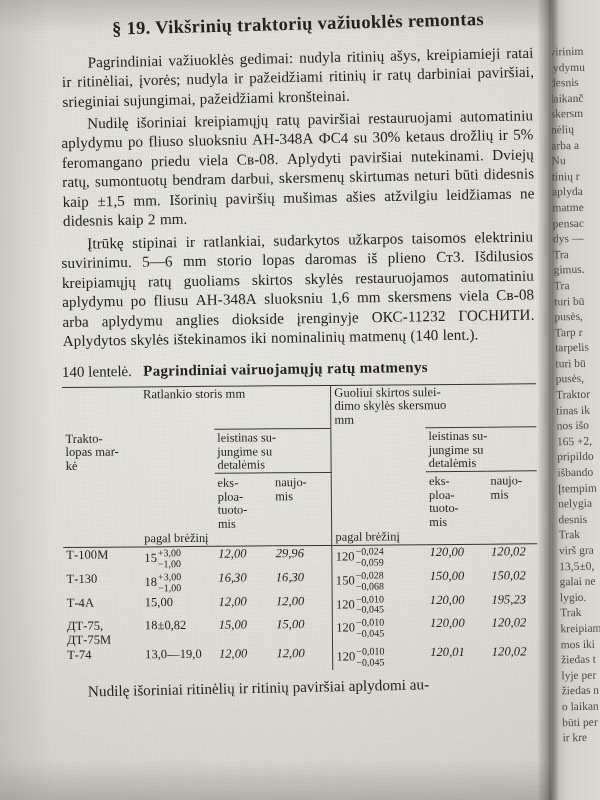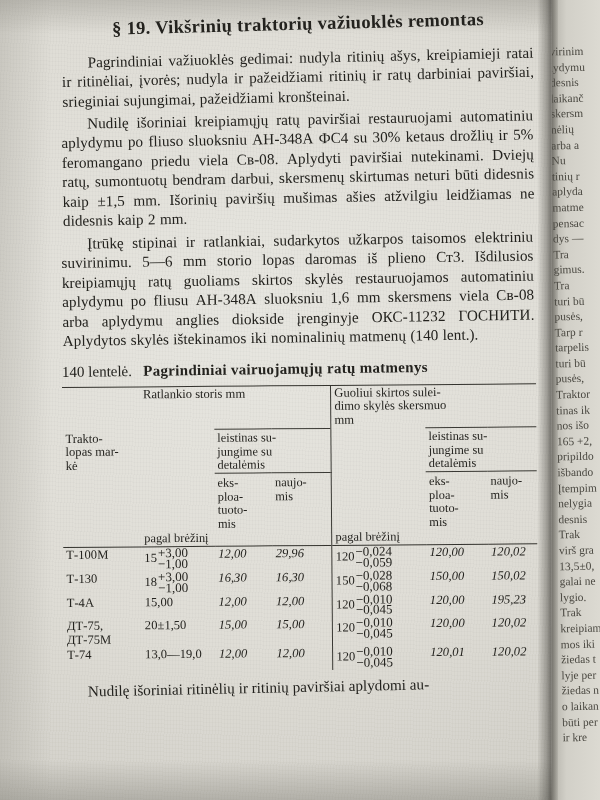--- a/index.html
+++ b/index.html
@@ -99,21 +99,21 @@
   .rule-top{border-top:1.6px solid #34332e;}
   .rule-mid{border-top:1.1px solid #3a3934;}
   .rule-head{border-top:1.4px solid #34332e;margin-left:24px;}
   .vdiv{border-left:1.1px solid #3a3934;}
   th.ctr,td.ctr{text-align:center;font-style:italic;}
   .grp{text-align:center;padding:4px 6px 6px 6px;}
   .small{font-size:12.4px;}
   td.mark{white-space:nowrap;padding-top:5px;}
   td.num{white-space:nowrap;padding-top:5px;}
   .tol{display:inline-block;vertical-align:middle;
-       font-size:13px;line-height:10.8px;text-align:right;margin-left:1px;}
+       font-size:10px;line-height:10.8px;text-align:right;margin-left:1px;}
   .rowpad td{padding-top:7px;padding-bottom:5px;}
 
   #table-wrap{
     transform:rotate(-.45deg);transform-origin:left top;
   }
   #tail{
     font-size:15.2px;line-height:19.4px;text-align:justify;
     text-indent:26px;margin-top:10px;
     transform:rotate(-1.2deg);transform-origin:left center;
   }
@@ -223,21 +223,21 @@
               <td class="mark">Т-4А</td>
               <td class="num">15,00</td>
               <td class="num ctr">12,00</td>
               <td class="num ctr">12,00</td>
               <td class="num vdiv">120<span class="tol">−0,010<br>−0,045</span></td>
               <td class="num ctr">120,00</td>
               <td class="num ctr">195,23</td>
             </tr>
             <tr class="rowpad">
               <td class="mark">ДТ-75,<br>ДТ-75М</td>
-              <td class="num">20±1,50</td>
+              <td class="num">18±0,82</td>
               <td class="num ctr">15,00</td>
               <td class="num ctr">15,00</td>
               <td class="num vdiv">120<span class="tol">−0,010<br>−0,045</span></td>
               <td class="num ctr">120,00</td>
               <td class="num ctr">120,02</td>
             </tr>
             <tr class="rowpad">
               <td class="mark">Т-74</td>
               <td class="num">13,0—19,0</td>
               <td class="num ctr">12,00</td>

